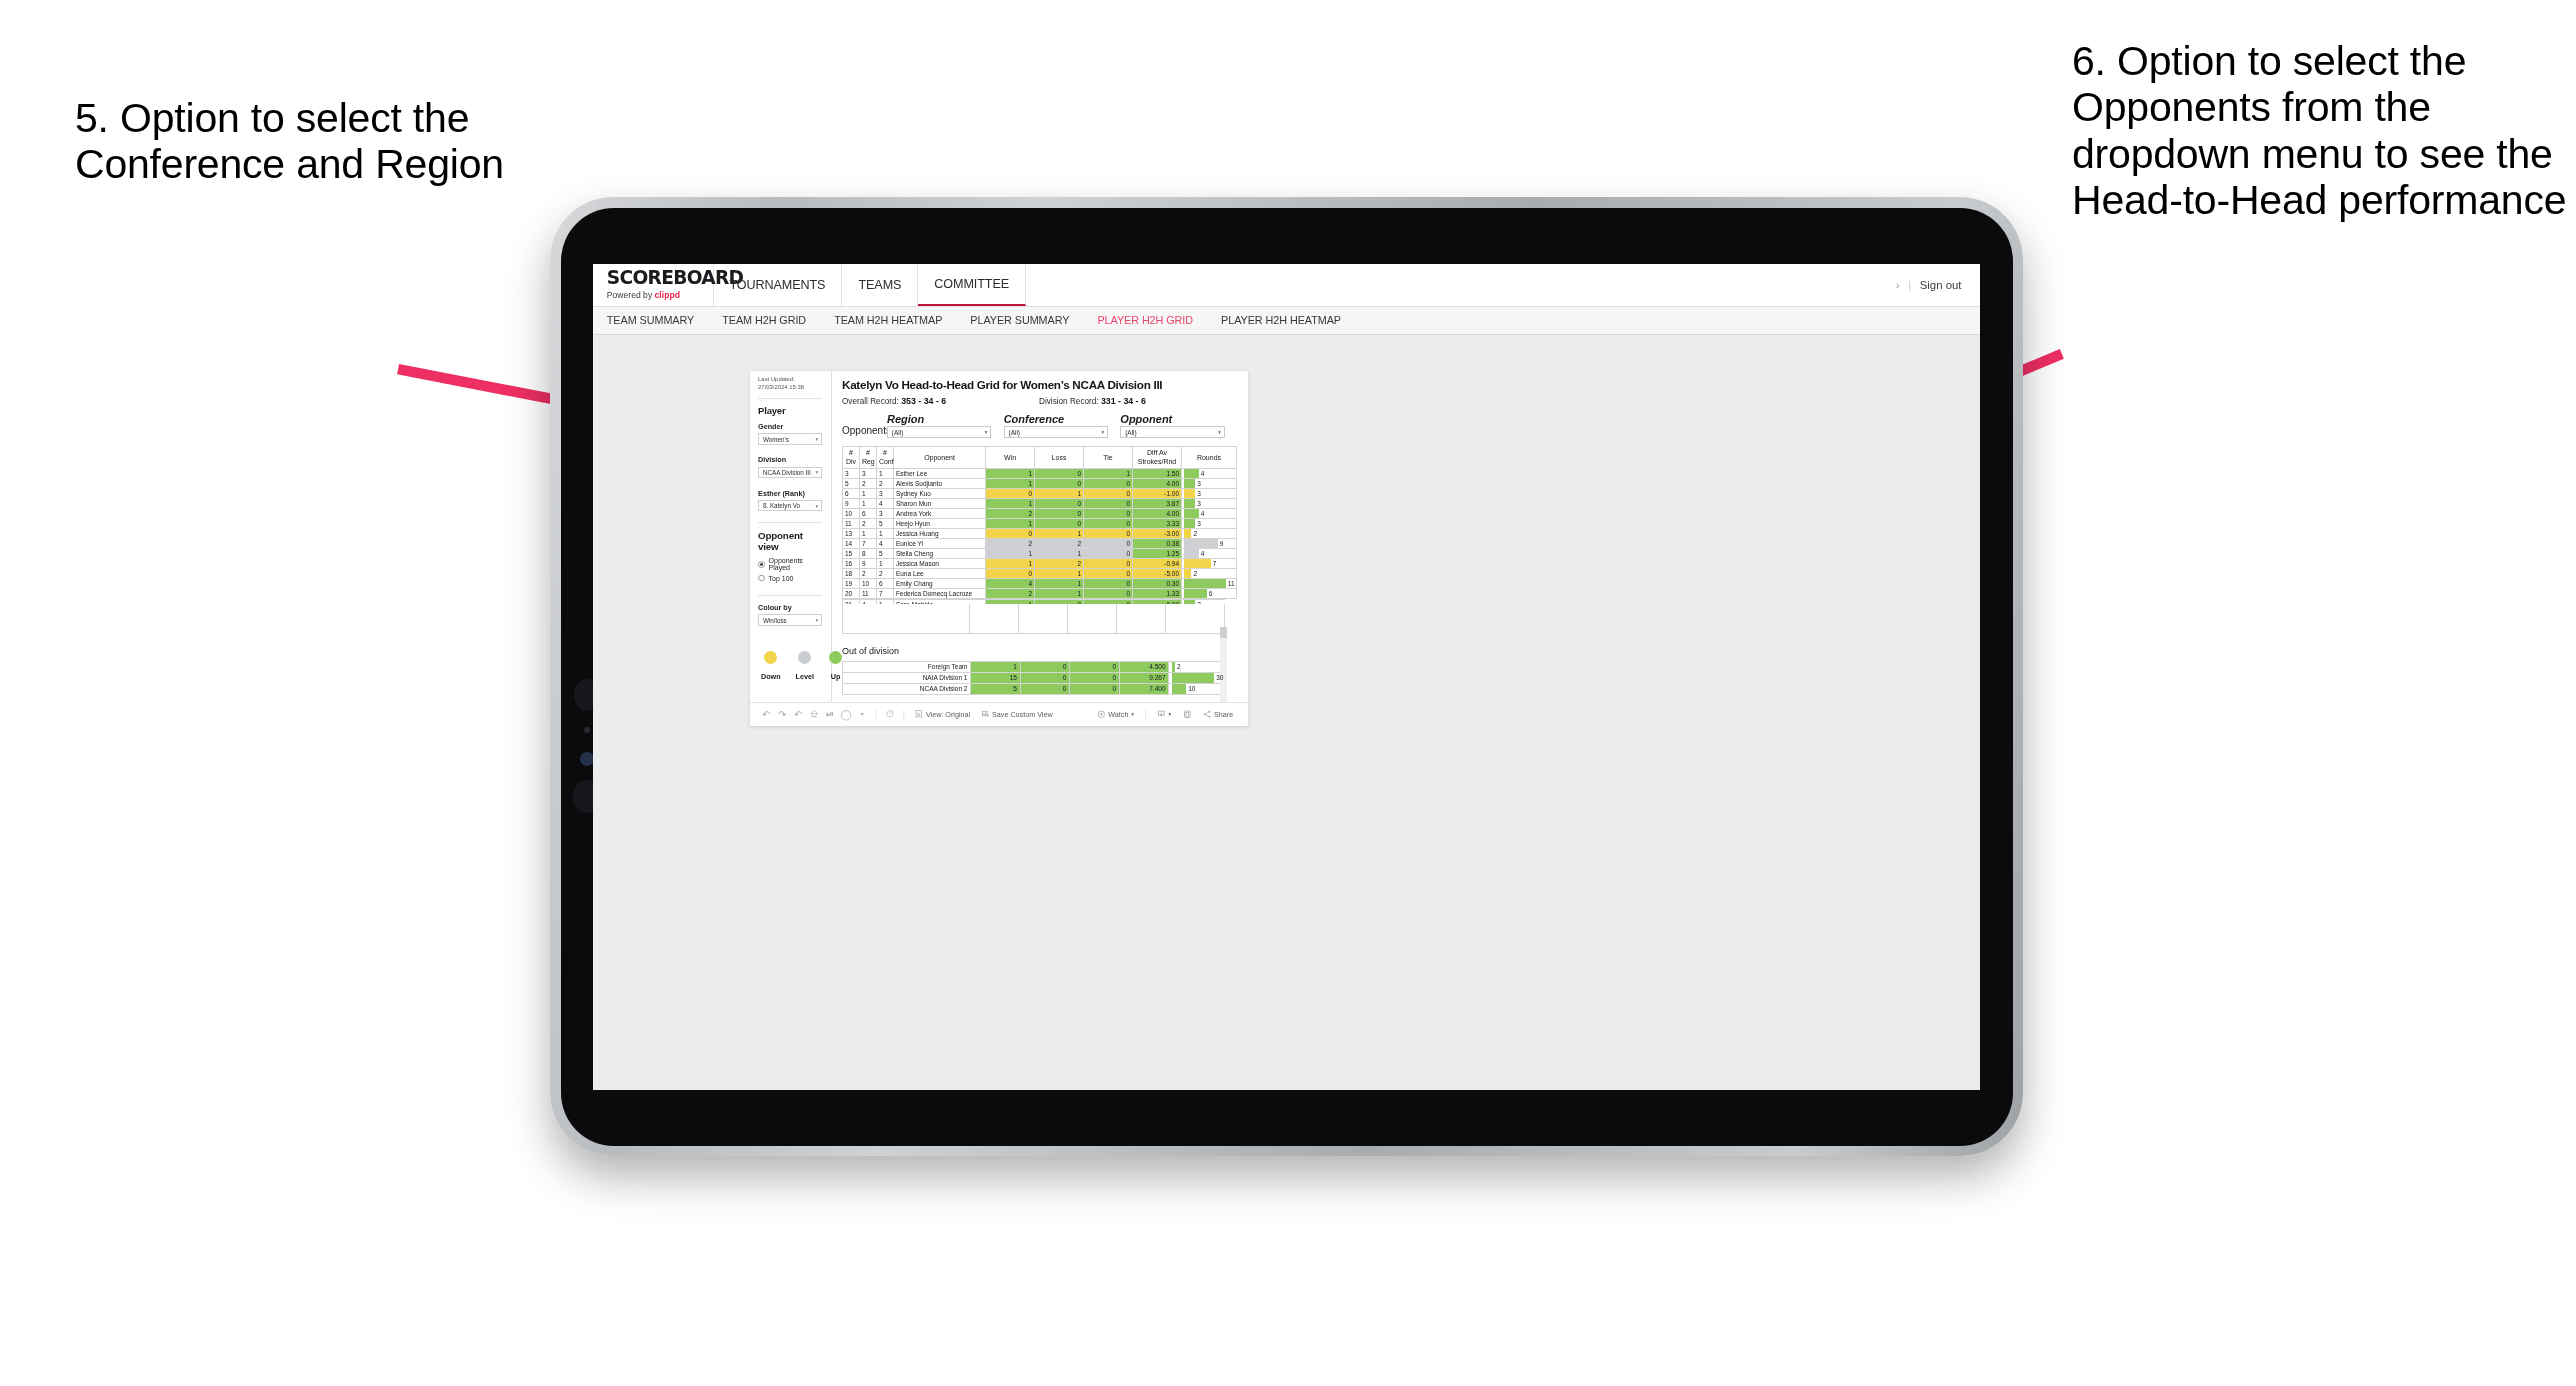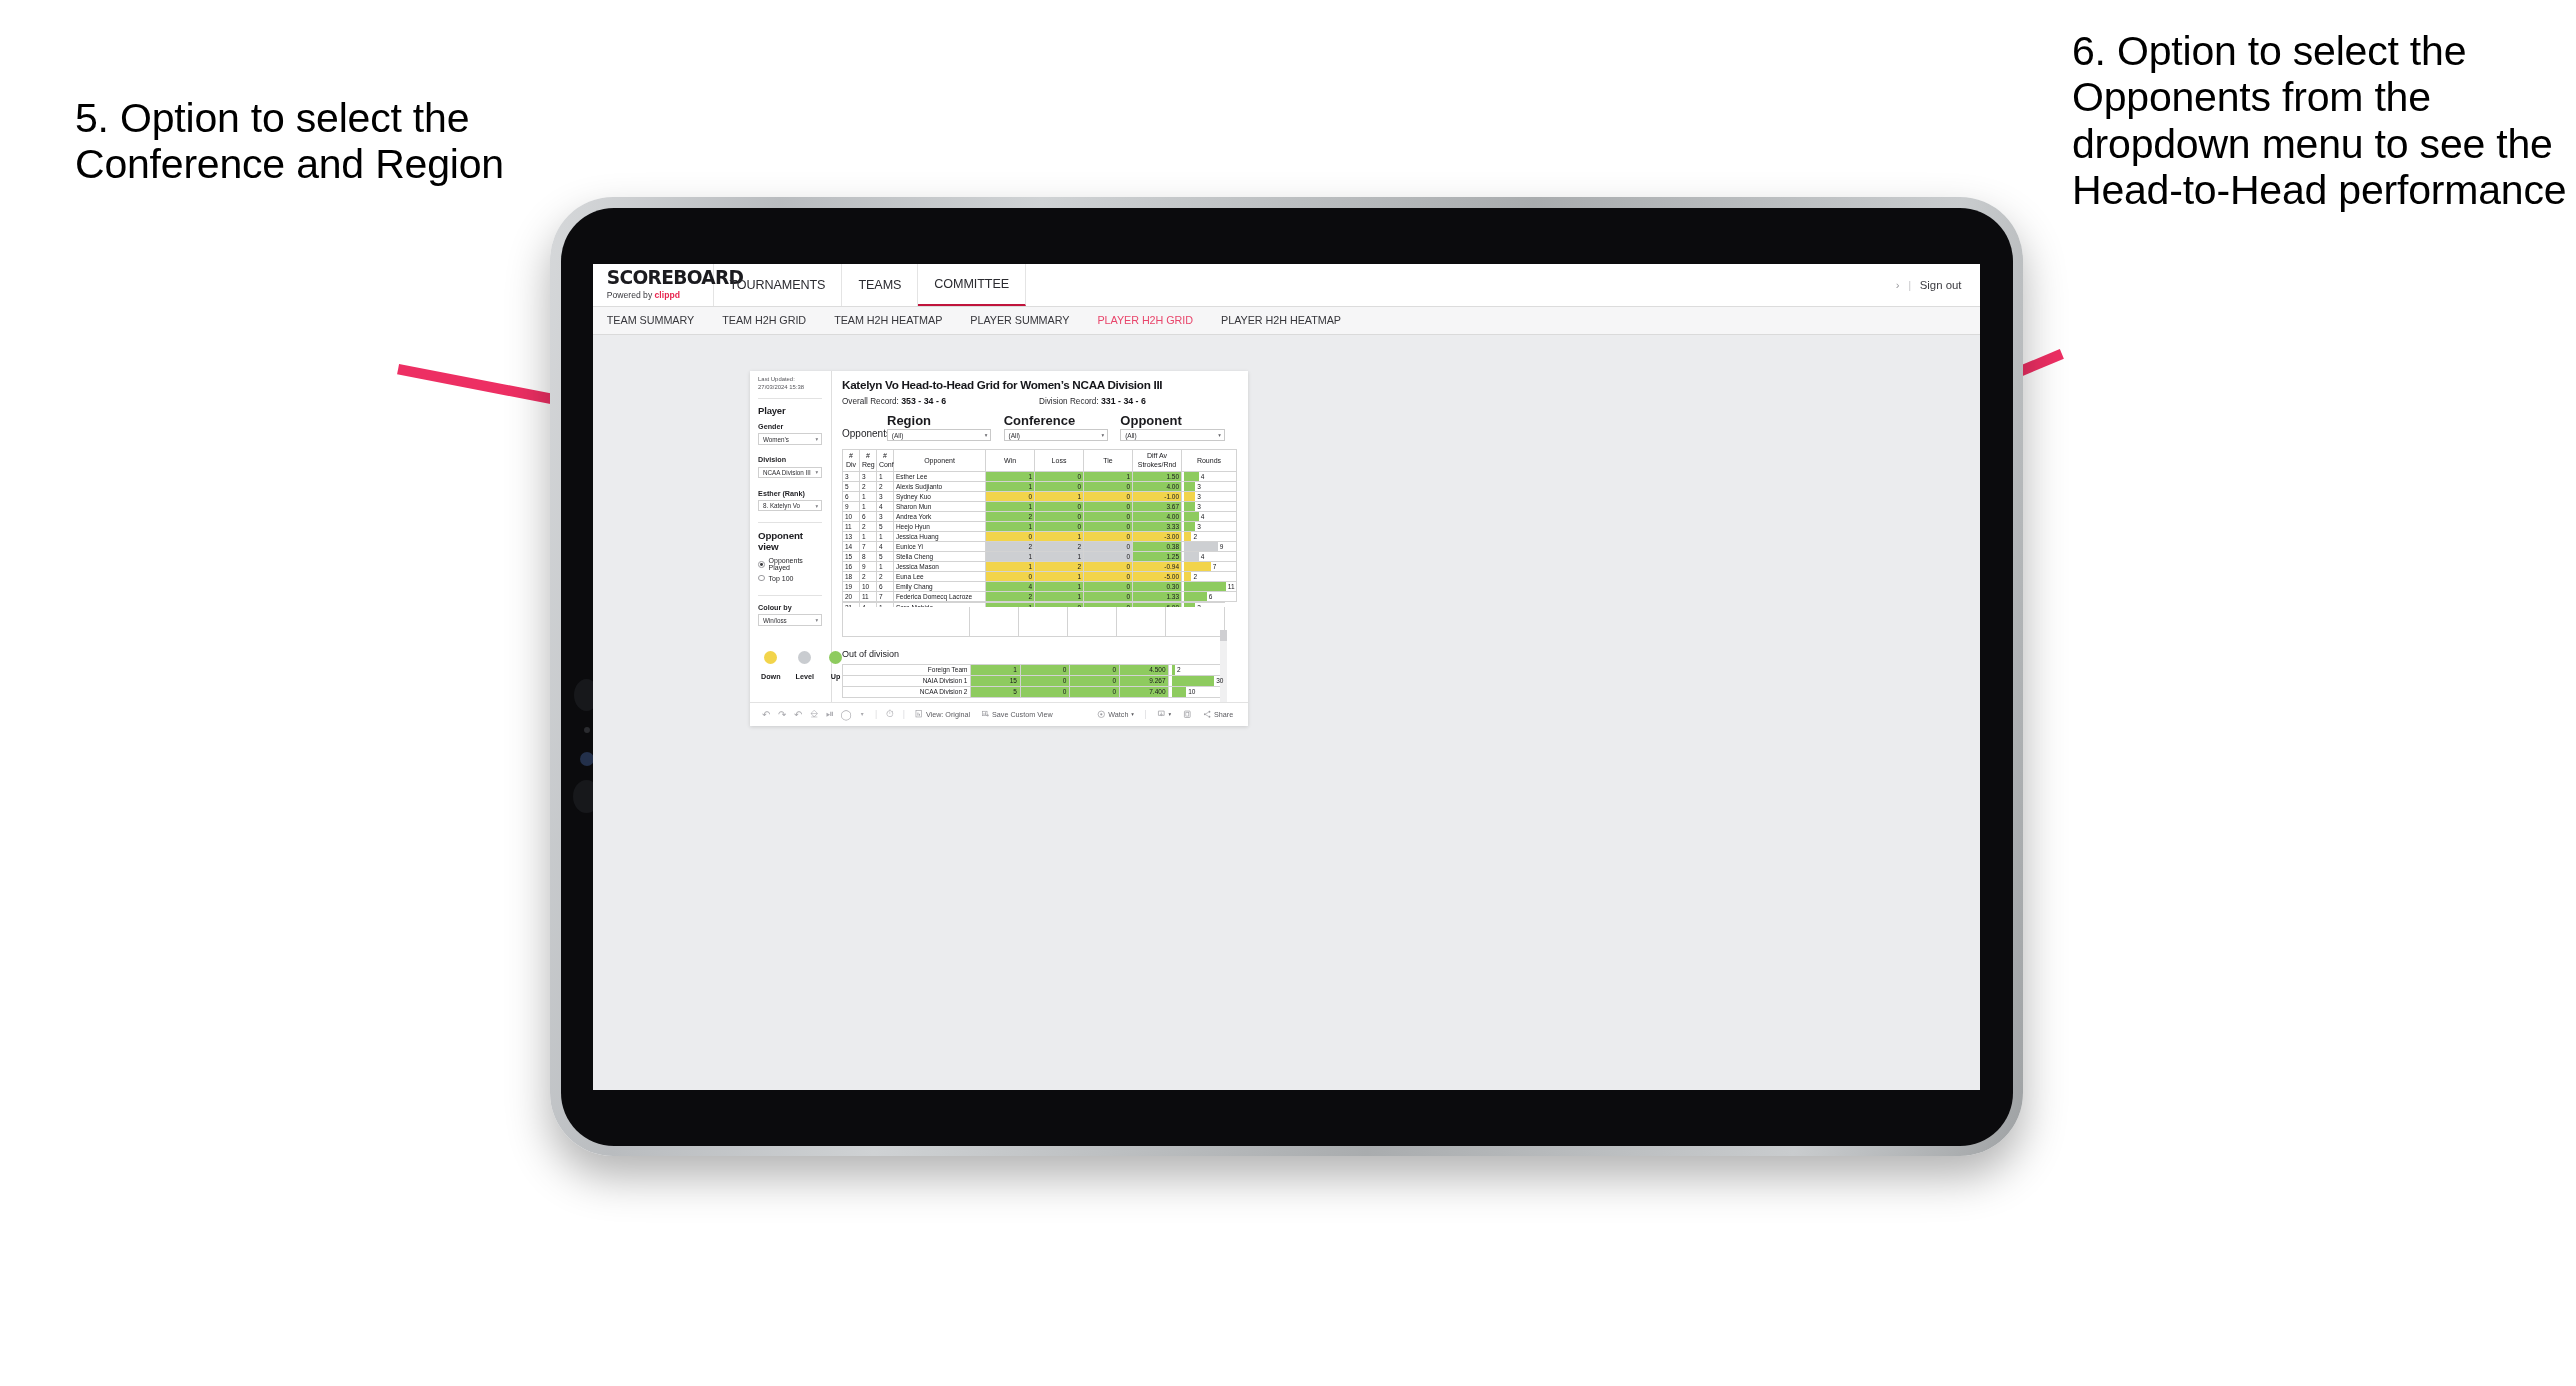--- a/index.html
+++ b/index.html
@@ -14,21 +14,21 @@
   
   .annot {
     position: absolute;
     color: #000000;
     font-size: 41px;
     line-height: 1.13;
     font-family: "Liberation Sans", sans-serif;
     letter-spacing: -0.2px;
   }
   #annot-left  { left: 65px; top: 95px;  width: 457px; margin-left: 10px; }
-  #annot-right { left: 2072px; top: 28px; width: 504px; }
+  #annot-right { left: 2072px; top: 38px; width: 504px; }
 
   .arrow-svg { position: absolute; left: 0; top: 0; width: 2576px; height: 1386px; pointer-events: none; }
 
   
   #tablet {
     position: absolute;
     left: 550px; top: 197px;
     width: 1473px; height: 959px;
     border-radius: 63px;
     background: linear-gradient(100deg,#d6d8da 0%,#b9bcbf 14%,#cfd2d4 30%,#a9acae 60%,#c9ccce 86%,#9fa2a4 100%);
@@ -149,21 +149,21 @@
   #main { flex:1; padding: 7.6px 10.5px 0 10.5px; overflow:hidden; position:relative; }
   #viz-title { font-size: 11.7px; color:#16161a; font-weight:700; letter-spacing:-0.3px; }
   #records { display:flex; margin-top: 4.8px; font-size: 8.2px; color:#2a2a2e; }
   #rec-overall { width: 197px; }
   #records b { font-weight:700; font-size:8.8px; color:#121216; }
 
   
   #filters { display:flex; align-items:flex-end; margin-top: 6.7px; }
   #opp-label { font-size:10px; color:#1f1f23; padding-bottom:1.9px; width:45px; }
   .filter-grp { width: 117px; margin-right: 12.4px; }
-  .filter-grp-lab { font-size:13px; color:#1a1a1e; font-weight:700; margin-bottom:1.9px; }
+  .filter-grp-lab { font-size:11px; color:#1a1a1e; font-weight:700; margin-bottom:1.9px;font-style:italic; }
   .filter-sel {
     height:11.4px; border:1px solid #c9c9c9; background:#fff;
     display:flex; align-items:center; justify-content:space-between;
     padding:0 2.9px 0 3.8px; font-size:6.5px; color:#2d2d31; cursor:pointer;
   }
   .filter-sel .caret { font-size:5.2px; color:#65656a; }
 
   
   #grid-wrap { margin-top: 8.6px; position:relative; }
   table.gt { border-collapse: collapse; table-layout: fixed; width: 383px; font-size: 6.5px; color:#17171b; }

